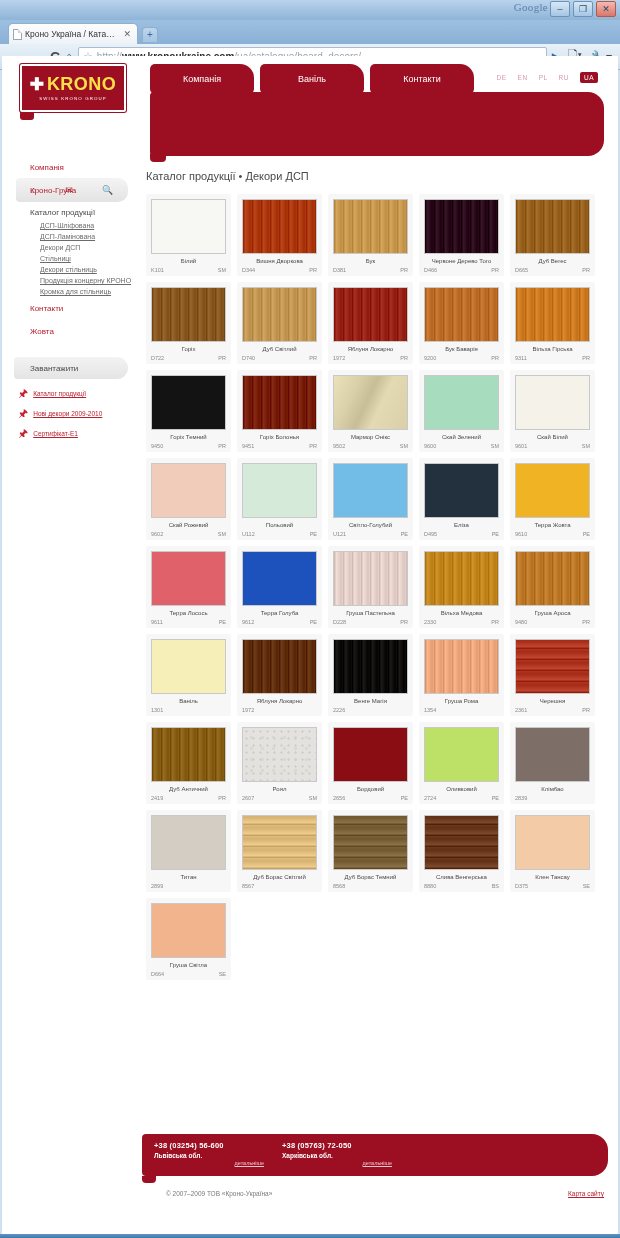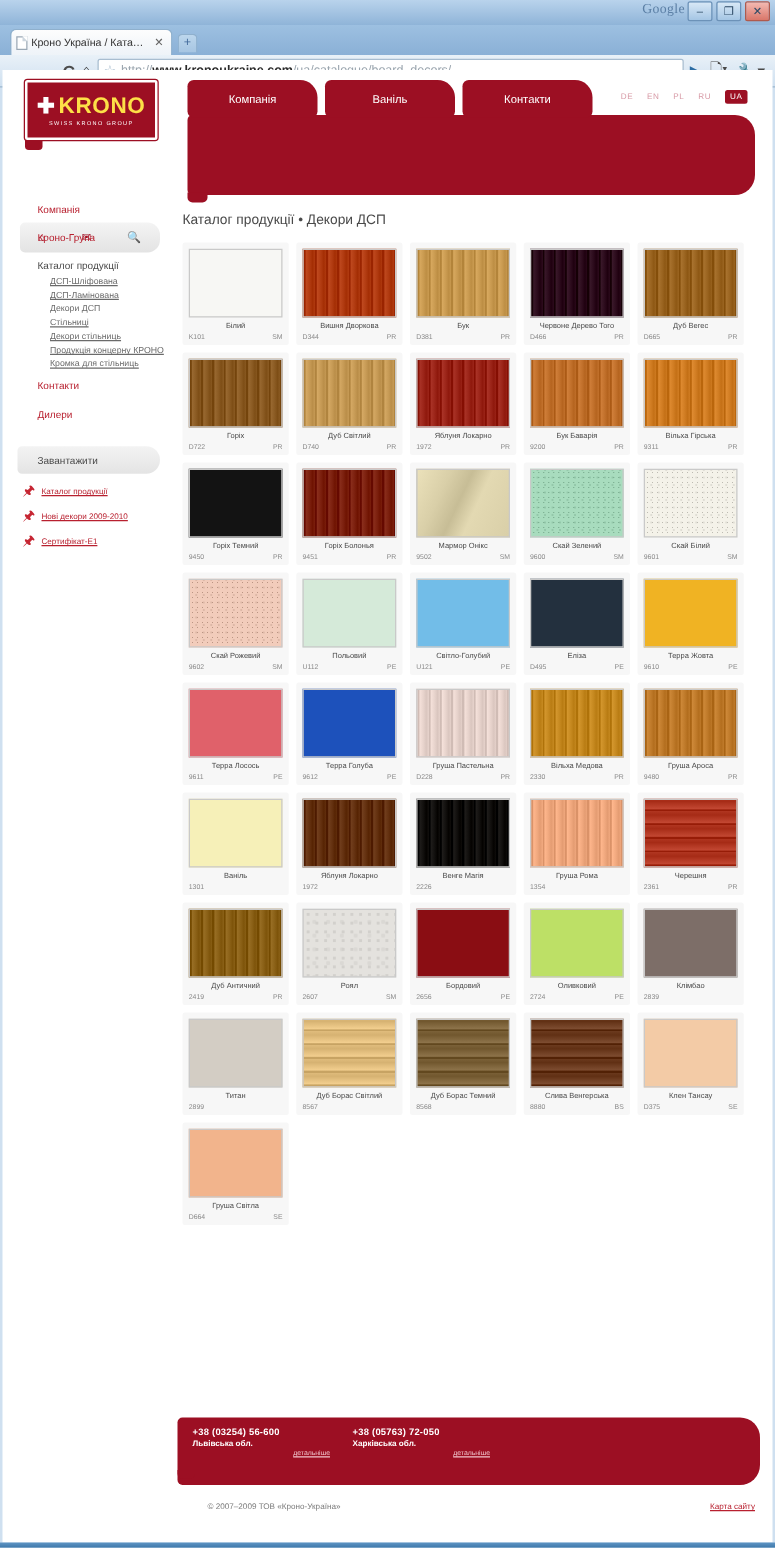--- a/index.html
+++ b/index.html
@@ -190,21 +190,21 @@
   }
   .sw-meta {
     display:flex; justify-content:space-between; margin-top:3px;
     font-size:5.5px; color:#8a8a8a;
   }
 
   
   .footer-wrap { position:absolute; left:140px; right:10px; top:1078px; }
   .footer-band {
     background:#9c0f23; border-radius:4px 16px 16px 4px;
-    height:54px; position:relative; padding:7px 0 0 12px;
+    height:42px; position:relative; padding:7px 0 0 12px;
     display:flex;
   }
   .fcol { width:128px; color:#fff; }
   .fphone { font-size:7.5px; font-weight:bold; letter-spacing:0.2px; }
   .fregion { font-size:6.5px; font-weight:bold; margin-top:2px; }
   .fmore {
     font-size:5.5px; text-decoration:underline; color:#f0c3cb;
     display:block; text-align:right; padding-right:18px; margin-top:1px;
   }
   .footer-tail {
@@ -301,21 +301,21 @@
       <a class="side-link top">Кроно-Група</a>
       <span class="side-head">Каталог продукції</span>
       <a class="side-sub">ДСП-Шліфована</a>
       <a class="side-sub">ДСП-Ламінована</a>
       <a class="side-sub plain">Декори ДСП</a>
       <a class="side-sub">Стільниці</a>
       <a class="side-sub">Декори стільниць</a>
       <a class="side-sub">Продукція концерну КРОНО</a>
       <a class="side-sub">Кромка для стільниць</a>
       <a class="side-link top">Контакти</a>
-      <a class="side-link top">Дилери</a>
+      <a class="side-link top">Жовта</a>
 
       <div class="dl-head">Завантажити</div>
       <div class="dl-item">
         <span class="dl-ico">🖈</span>
         <span class="dl-label">Каталог продукції</span>
       </div>
       <div class="dl-item">
         <span class="dl-ico">🖈</span>
         <span class="dl-label">Нові декори 2009-2010</span>
       </div>

